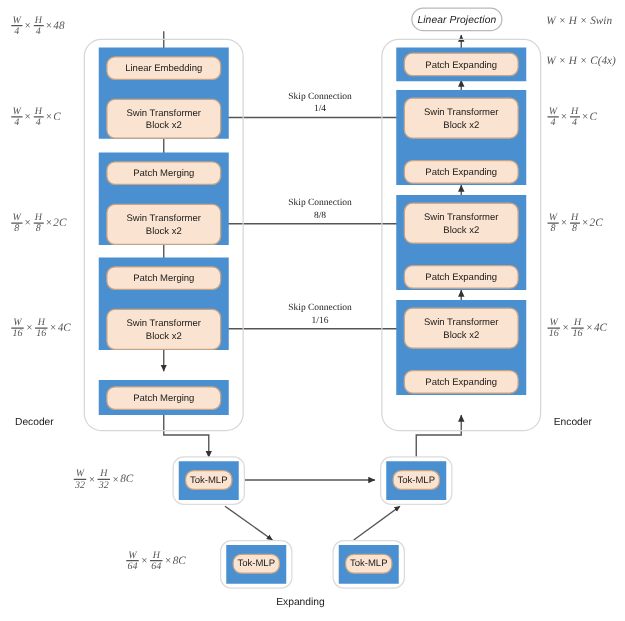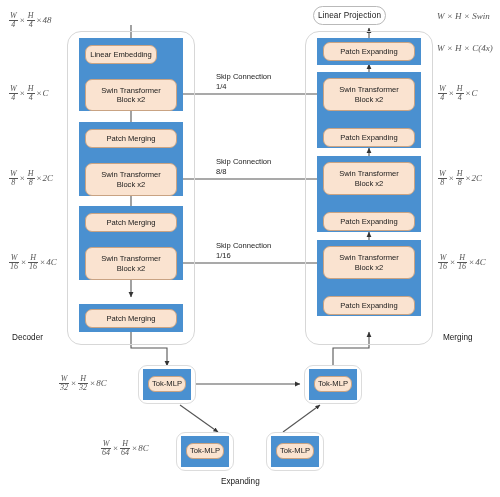--- a/index.html
+++ b/index.html
@@ -89,26 +89,27 @@
     text-align: center;
     line-height: 1.04;
     font-size: 8px;
     margin: 0 1px;
   }
   .dimlabel .frac .num { display: block; padding: 0 1px; }
   .dimlabel .frac .den { display: block; border-top: 1px solid #555; padding: 0 1px; }
   .dimlabel .op { font-style: normal; padding: 0 1px; }
   .skip {
     position: absolute;
-    text-align: left;
+    text-align: center;
     font-size: 7.6px;
     line-height: 9.6px;
     color: #1a1a1a;
     white-space: nowrap;
     z-index: 6;
+    font-family: Liberation Serif, serif;
   }
   .sectionlabel {
     position: absolute;
     font-size: 8.2px;
     color: #1a1a1a;
     white-space: nowrap;
     z-index: 6;
   }
 </style>
 </head>
@@ -153,26 +154,26 @@
 
       <line x1="196" y1="384" x2="300" y2="384" marker-end="url(#ah)"></line>
       <line x1="180" y1="405" x2="218" y2="432" marker-end="url(#ahs)"></line>
       <line x1="283" y1="432" x2="320" y2="405" marker-end="url(#ahs)"></line>
     </g>
   </svg>
 
   <div class="group" style="left:67px; top:31px; width:128px; height:314px;"></div>
   <div class="group" style="left:305px; top:31px; width:128px; height:314px;"></div>
 
-  <div class="pill" style="left:313px; top:6px; width:73px; height:19px;">
+  <div class="pill" style="left:329px; top:6px; width:73px; height:19px;font-style:italic;">
     <span>Linear Projection</span>
   </div>
 
   <div class="stage" style="left:79px; top:38px; width:104px; height:73px;"></div>
-  <div class="inner" style="left:85px; top:45px; width:72px; height:19px;">
+  <div class="inner" style="left:85px; top:45px; width:92px; height:19px;">
     <span>Linear Embedding</span>
   </div>
   <div class="inner" style="left:85px; top:79px; width:92px; height:32px; flex-direction:column;">
     <span>Swin Transformer</span>
     <span>Block x2</span>
   </div>
 
   <div class="stage" style="left:79px; top:122px; width:104px; height:74px;"></div>
   <div class="inner" style="left:85px; top:129px; width:92px; height:19px;">
     <span>Patch Merging</span>
@@ -259,21 +260,21 @@
   <div class="skip" style="left:216px; top:157px; width:80px;">
     <div>Skip Connection</div>
     <div>8/8</div>
   </div>
   <div class="skip" style="left:216px; top:241px; width:80px;">
     <div>Skip Connection</div>
     <div>1/16</div>
   </div>
 
   <div class="sectionlabel" style="left:12px; top:333px;">Decoder</div>
-  <div class="sectionlabel" style="left:443px; top:333px;">Merging</div>
+  <div class="sectionlabel" style="left:443px; top:333px;">Encoder</div>
   <div class="sectionlabel" style="left:221px; top:477px;">Expanding</div>
 
   <div class="dimlabel" style="left:8px; top:12px;">
     <span class="frac">
       <span class="num">W</span>
       <span class="den">4</span>
     </span><span class="op">×</span><span class="frac">
       <span class="num">H</span>
       <span class="den">4</span>
     </span><span class="op">×</span><span>48</span>

